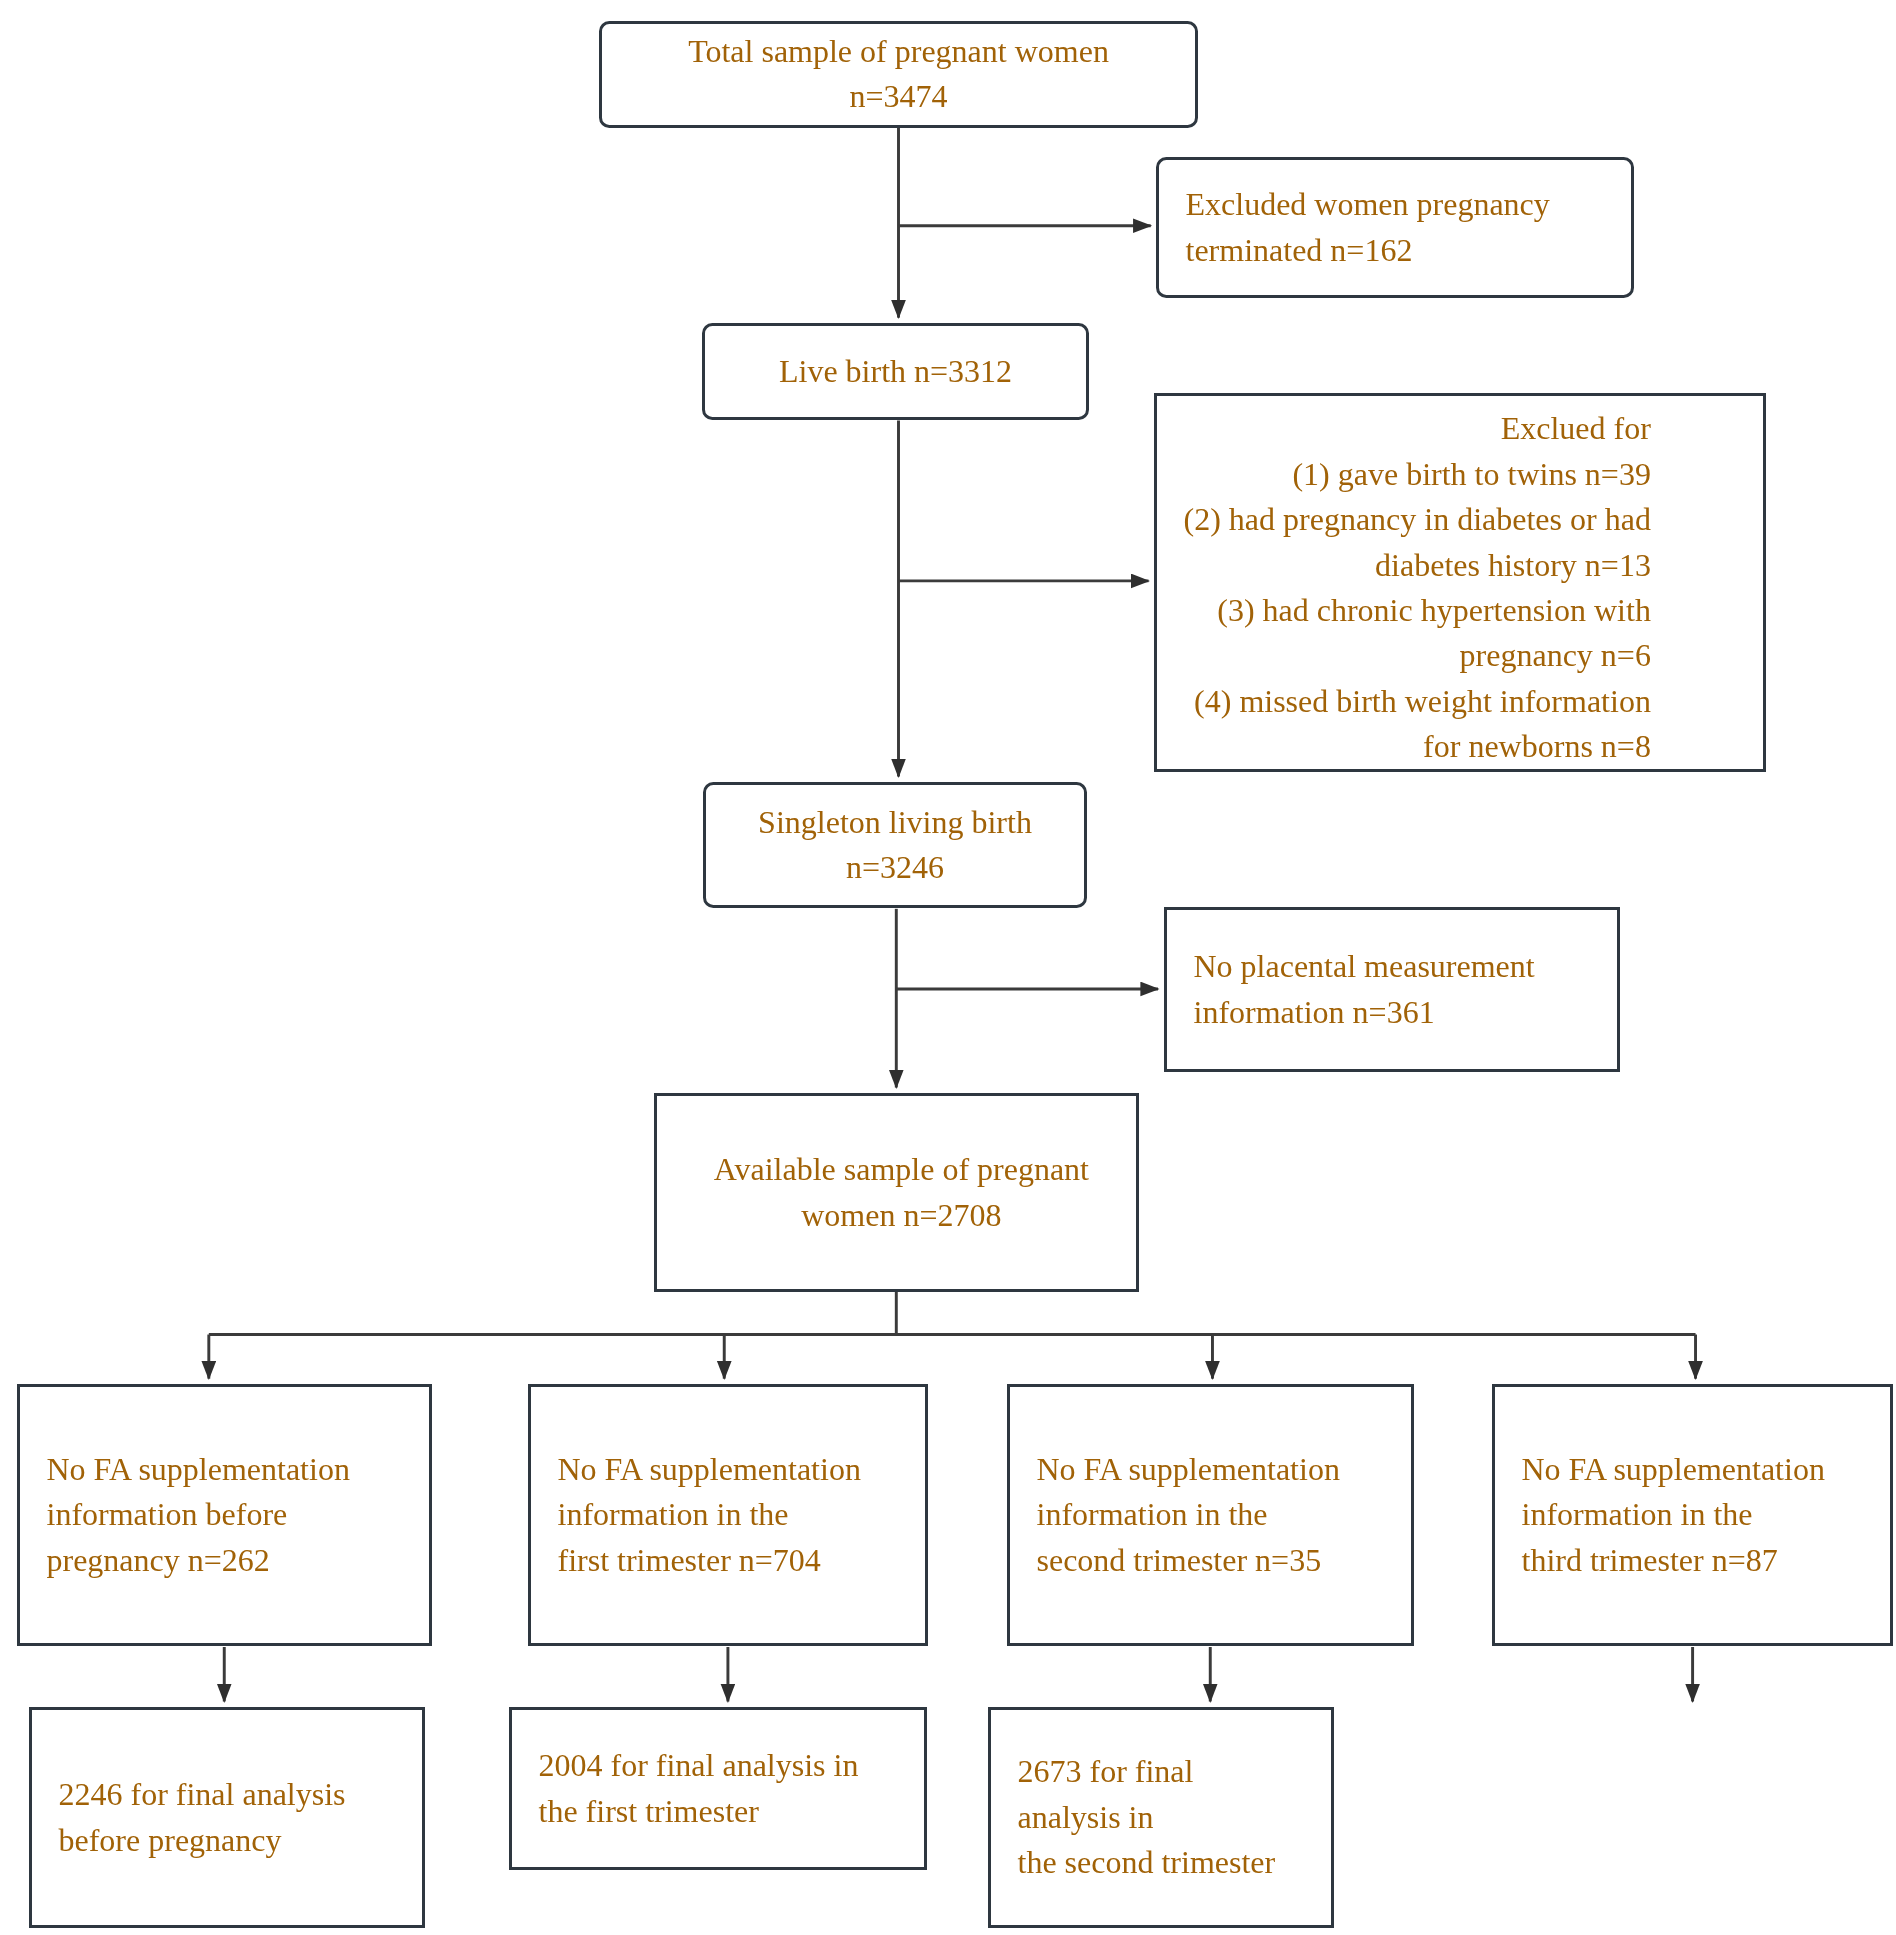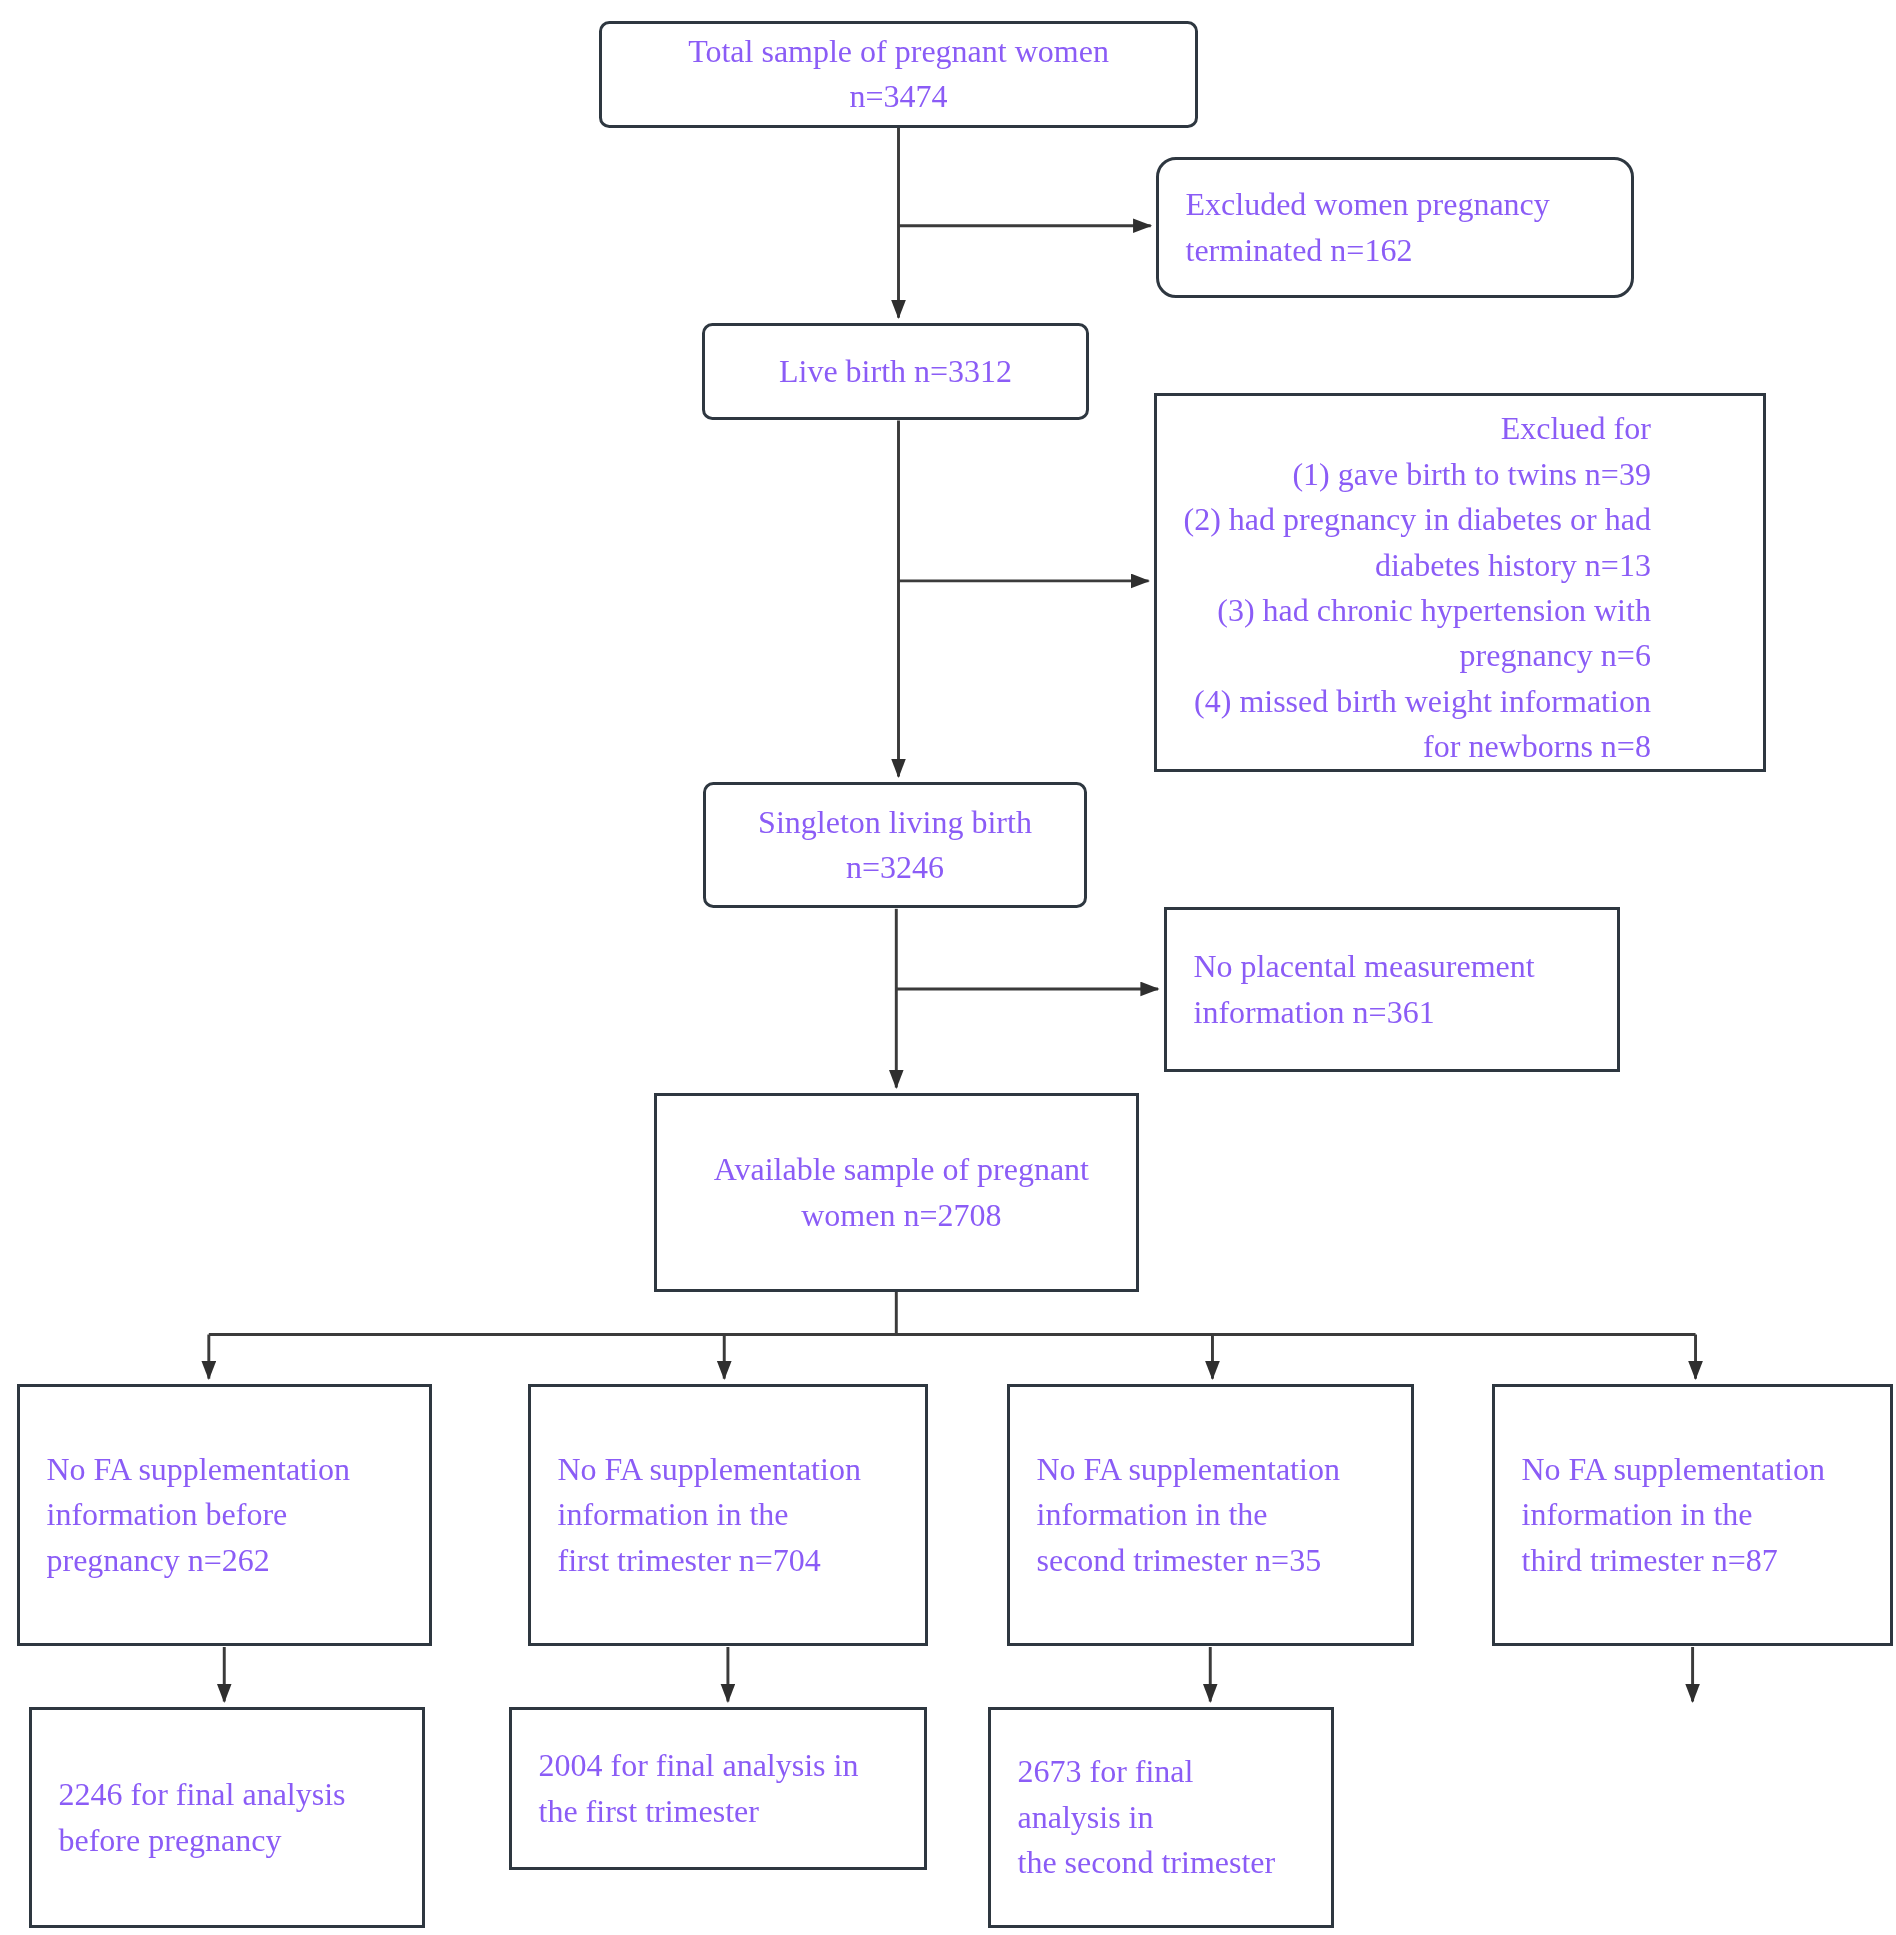--- a/index.html
+++ b/index.html
@@ -13,35 +13,35 @@
   .connectors{
     position:absolute;
     left:0;top:0;
     width:1897px;height:1936px;
   }
   .box{
     position:absolute;
     box-sizing:border-box;
     border:3.7px solid #2e3740;
     background:#ffffff;
-    color:#8b5cf6;
+    color:#a16207;
     font-family:"Liberation Serif", serif;
     font-size:32px;
     line-height:1.42;
     white-space:pre-line;
     display:flex;
     align-items:center;
   }
   .center{justify-content:center;text-align:center;padding:4.4px 10.3px;}
   .left{justify-content:flex-start;text-align:left;padding:7.4px 26.5px;}
   .top-align{align-items:flex-start;padding-top:10.3px;text-align:right;}
   .rounded{border-radius:10.3px;}
 
   #box-total{left:599px;top:20.6px;width:599px;height:107px;}
-  #box-excluded-terminated{left:1156px;top:157px;width:478px;height:141px;border-radius:20px;}
+  #box-excluded-terminated{left:1156px;top:157px;width:478px;height:141px;}
   #box-live-birth{left:702px;top:323px;width:387px;height:97px;}
   #box-excluded-reasons{left:1154px;top:393px;width:612px;height:379px;}
   #box-singleton{left:703px;top:782px;width:384px;height:126px;}
   #box-no-placental{left:1164px;top:907px;width:456px;height:165px;}
   #box-available{left:654px;top:1093px;width:485px;height:199px;padding-left:20px;}
   #box-no-fa-before{left:17px;top:1384px;width:415px;height:262px;}
   #box-no-fa-first{left:528px;top:1384px;width:400px;height:262px;}
   #box-no-fa-second{left:1007px;top:1384px;width:407px;height:262px;}
   #box-no-fa-third{left:1492px;top:1384px;width:401px;height:262px;}
   #box-final-before{left:29px;top:1707px;width:396px;height:221px;}

